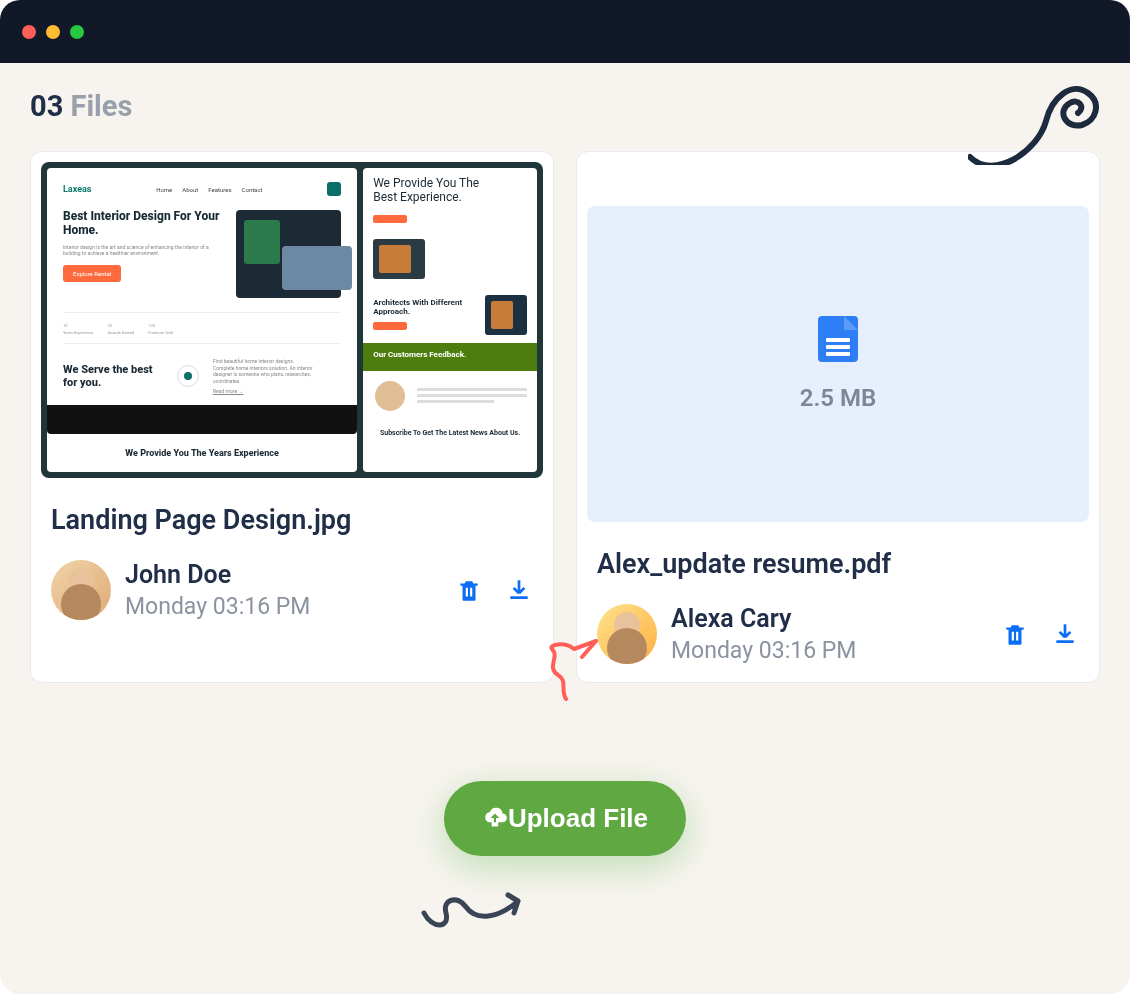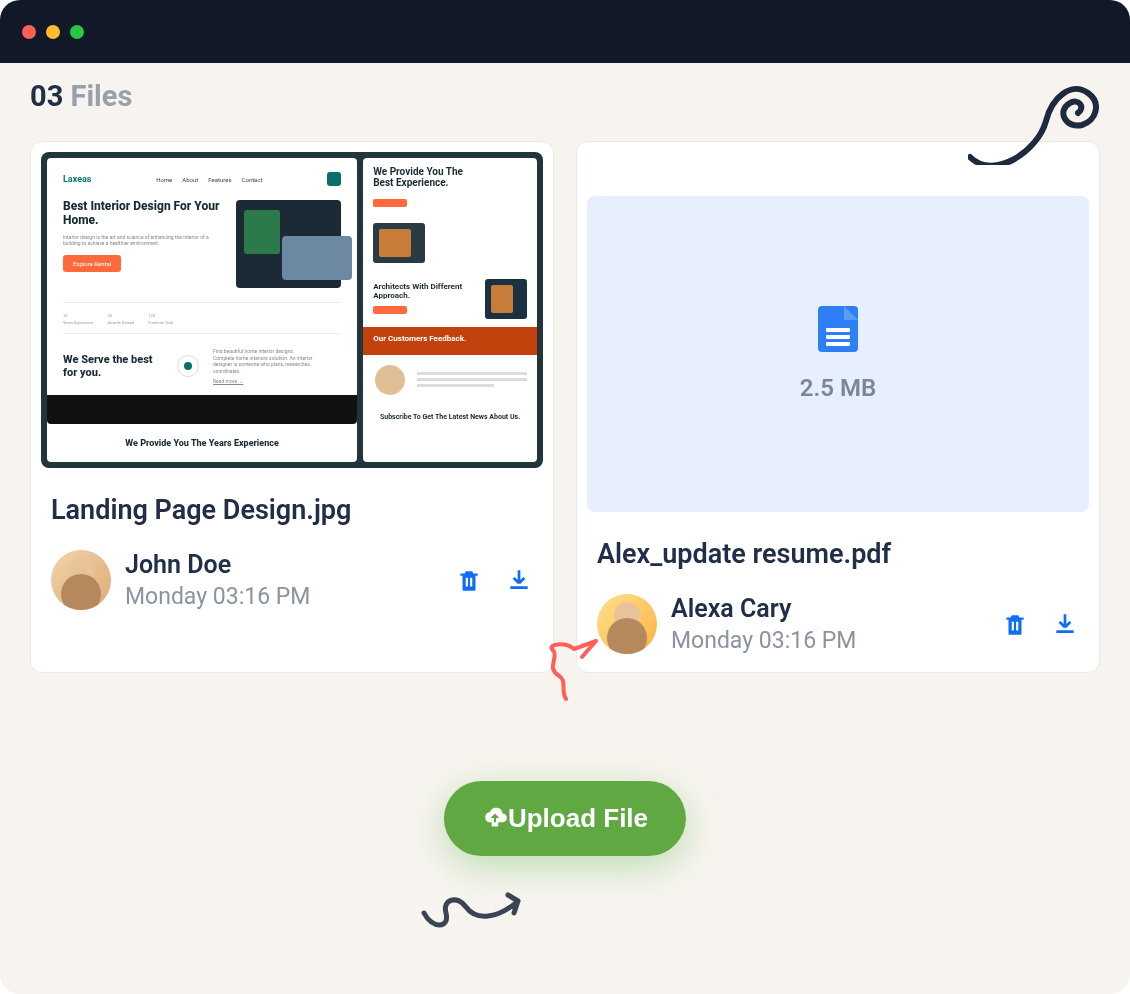--- a/index.html
+++ b/index.html
@@ -4,21 +4,21 @@
 <style>
 * { margin:0; padding:0; box-sizing:border-box; }
 body { background:#fff; font-family: -apple-system, BlinkMacSystemFont, "Segoe UI", Roboto, sans-serif; }
 .window { width:1130px; height:994px; background:#f7f4ef; border-radius:20px; overflow:hidden; position:relative; }
 .titlebar { height:63px; background:#111827; display:flex; align-items:center; padding:0 22px; gap:10px; }
 .tl-dot { width:14px; height:14px; border-radius:50%; }
 .tl-red { background:#ff5f57; }
 .tl-yellow { background:#febc2e; }
 .tl-green { background:#28c840; }
 
-.content { padding:16px 30px 0 30px; position:relative; }
+.content { padding:26px 30px 0 30px; position:relative; }
 
 .heading { font-size:29px; font-weight:700; color:#98a0ab; }
 .heading .count { color:#212e48; }
 
 .cards { display:flex; gap:22px; margin-top:28px; }
 .card { flex:1; background:#fff; border-radius:12px; border:1px solid #e6e9ed; padding:10px 10px 18px 10px; display:flex; flex-direction:column; }
 .thumb { height:316px; border-radius:8px; background:#e7effc; position:relative; overflow:hidden; }
 .thumb-inner { position:absolute; inset:0; display:flex; gap:6px; background:#20363a; padding:6px; }
 .mock-left { flex:1.6; background:#fff; border-radius:4px; padding:14px 16px; font-size:5px; color:#444; display:flex; flex-direction:column; gap:14px; }
 .mock-nav { display:flex; justify-content:space-between; align-items:center; }
@@ -41,21 +41,21 @@
 .mock-row2-circle::after { content:""; position:absolute; top:6px; left:6px; width:8px; height:8px; background:#0b6e68; border-radius:50%; }
 .mock-row2 p { font-size:5px; color:#888; max-width:100px; line-height:1.3; }
 .mock-row3 { text-align:center; font-size:9px; font-weight:800; color:#1b2a35; }
 
 .mock-right { flex:1; background:#fff; border-radius:4px; display:flex; flex-direction:column; font-size:5px; color:#444; overflow:hidden; }
 .mock-r-block { padding:8px 10px; display:flex; gap:8px; align-items:center; }
 .mock-r-img { width:52px; height:40px; background:#2a3b44; border-radius:3px; position:relative; }
 .mock-r-img::after { content:""; position:absolute; inset:6px 14px 6px 6px; background:#c77c3a; border-radius:2px; }
 .mock-r-text h3 { font-size:8px; font-weight:700; color:#1b2a35; margin-bottom:3px; line-height:1.1; }
 .mock-r-btn { display:inline-block; background:#ff6a3d; height:8px; width:34px; border-radius:2px; margin-top:3px; }
-.mock-r-dark { background:#c2410c; color:#fff; padding:8px 10px; }
+.mock-r-dark { background:#4d7c0f; color:#fff; padding:8px 10px; }
 .mock-r-dark h3 { font-size:8px; font-weight:700; margin-bottom:3px; line-height:1.1; }
 .mock-r-avatar { width:34px; height:34px; border-radius:50%; background:#e0bf96; border:2px solid #fff; }
 .mock-r-sub { text-align:center; font-size:7px; font-weight:700; color:#1b2a35; padding:8px; }
 .mock-r-head p { font-size:5px; color:#aaa; }
 
 .pdf-thumb { display:flex; flex-direction:column; align-items:center; justify-content:center; gap:22px;margin-top:44px; }
 .file-icon { width:40px; height:46px; background:#2e7ff5; border-radius:4px; position:relative; }
 .file-icon::before { content:""; position:absolute; top:0; right:0; width:14px; height:14px; background:#5a9cf8; clip-path:polygon(0 0,100% 100%,0 100%); border-top-right-radius:4px; }
 .file-icon::after { content:""; position:absolute; left:8px; right:8px; top:22px; height:4px; background:#fff; box-shadow:0 7px 0 #fff, 0 14px 0 #fff; border-radius:1px; }
 .file-size { font-size:24px; font-weight:600; color:#7b8699; }
@@ -148,21 +148,21 @@
                 <div>
                   <p>Find beautiful home interior designs. Complete home interiors solution. An interior designer is someone who plans, researches, coordinates.</p>
                   <p style="text-decoration:underline;margin-top:4px;">Read more →</p>
                 </div>
               </div>
               <div style="height:40px;background:#111;margin:-4px -16px 0;border-radius:0 0 4px 4px"></div>
               <div class="mock-row3">We Provide You The Years Experience</div>
             </div>
             <div class="mock-right">
               <div class="mock-r-block mock-r-head" style="flex-direction:column;align-items:flex-start">
-                <p style="white-space:pre-line;font-weight:700;color:#1b2a35;font-size:10px">We Provide You The
+                <p style="white-space:pre-line;font-weight:400;color:#1b2a35;font-size:12px">We Provide You The
 Best Experience.</p>
                 <span class="mock-r-btn"></span>
               </div>
               <div class="mock-r-block">
                   <div class="mock-r-img"></div>
                 </div>
               <div class="mock-r-block">
                 <div class="mock-r-text"><h3>Architects With Different Approach.</h3><span class="mock-r-btn"></span></div>
                 <div class="mock-r-img" style="background:#1b3040"></div>
               </div>

